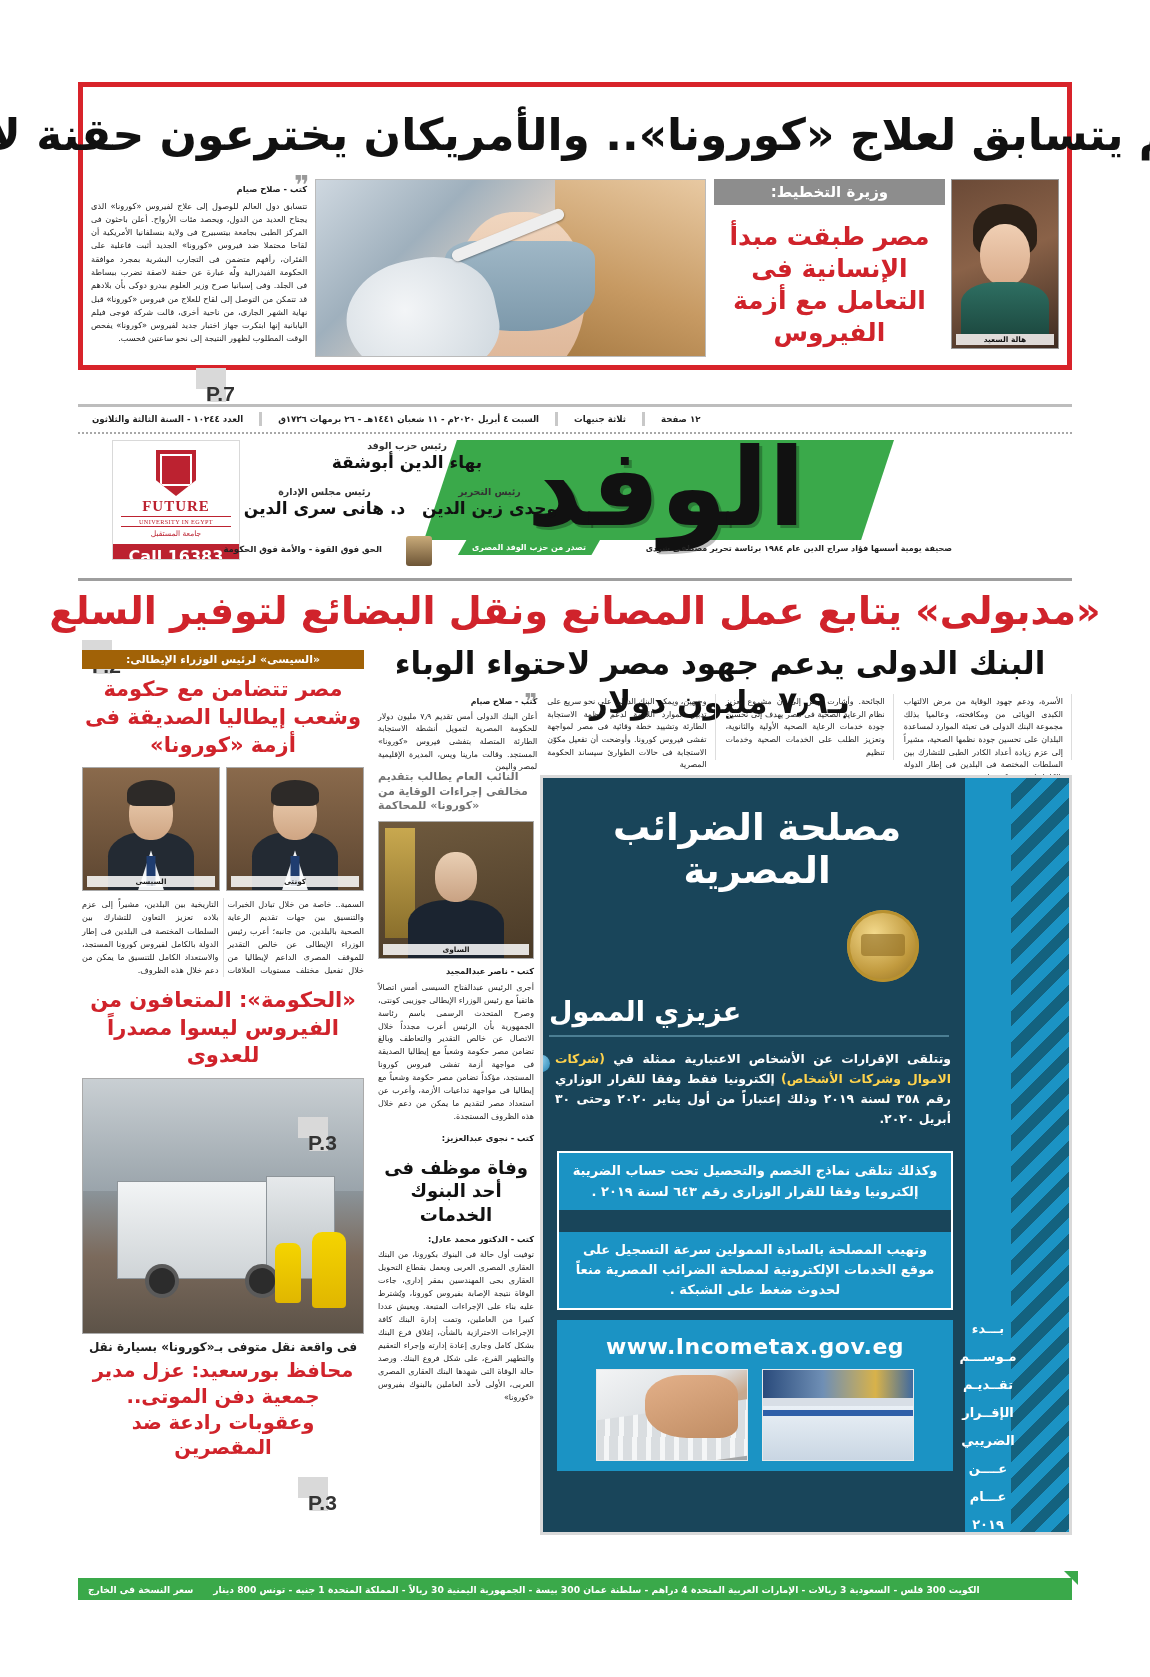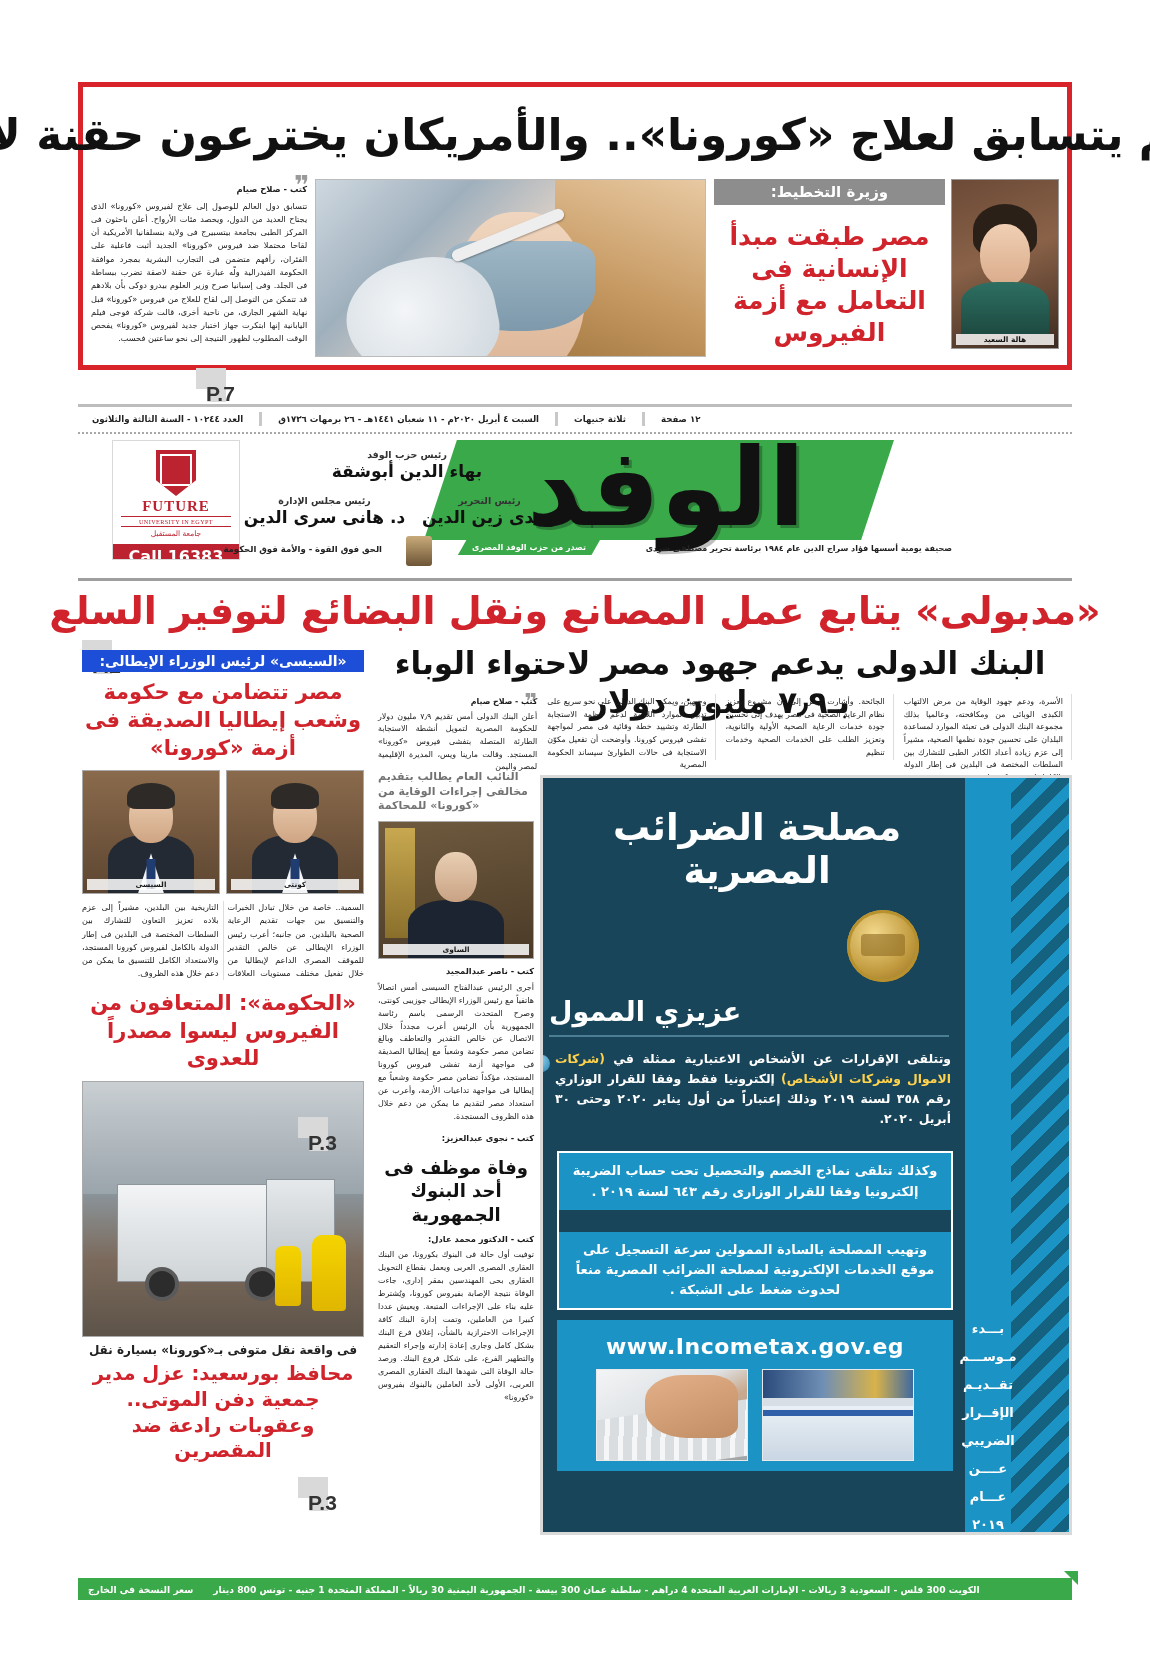--- a/index.html
+++ b/index.html
@@ -134,21 +134,21 @@
     clip-path:polygon(7% 0,100% 0,93% 100%,0 100%);
   }
   .wafd-logo{
     position:absolute;right:196px;top:-16px;width:420px;height:128px;
     display:flex;align-items:center;justify-content:center;
     font-size:108px;font-weight:bold;color:#111;
     text-shadow:3px 3px 0 rgba(0,0,0,.25);
     line-height:1;
   }
   .mast-credits{
-    position:absolute;right:500px;top:9px;width:330px;text-align:center;
+    position:absolute;right:500px;top:0;width:330px;text-align:center;
   }
   .cr-role{font-size:9.5px;font-weight:bold;color:#333;}
   .cr-name{font-size:17px;font-weight:bold;color:#111;margin-top:1px;}
   .cr-row{display:flex;flex-direction:row-reverse;justify-content:space-between;margin-top:14px;}
   .cr-row > div{flex:1;}
   .fue-box{
     position:absolute;right:832px;top:0;width:126px;height:118px;
     border:1px solid #d9d9d9;background:#fff;overflow:hidden;
   }
   .fue-shield{
@@ -191,22 +191,22 @@
     color:#d0232b;font-size:38px;font-weight:bold;white-space:nowrap;
   }
   .main-head-2{
     position:absolute;left:368px;top:644px;width:704px;height:80px;
     color:#111;font-size:31px;font-weight:bold;line-height:1.25;
     text-align:center;
   }
 
   
   .lbl-grey{
-    background:#1d4ed8;color:#fff;font-weight:bold;text-align:center;
-    font-size:14px;padding:3px 4px;
+    background:#a16207;color:#fff;font-weight:bold;text-align:center;
+    font-size:11px;padding:3px 4px;
   }
   .col-left{position:absolute;left:82px;top:650px;width:282px;}
   .lc-head{
     color:#d0232b;font-weight:bold;font-size:21px;line-height:1.34;
     text-align:center;margin-top:6px;
   }
   .two-photos{display:flex;gap:6px;margin-top:8px;}
   .pphoto{
     flex:1;height:122px;border:1px solid #aaa;position:relative;overflow:hidden;
     background:linear-gradient(170deg,#d8dde2,#aab6c0);
@@ -611,21 +611,21 @@
 
     <div class="mc-body">
       <span class="mc-byline">كتب - ناصر عبدالمجيد</span>
       <span>أجرى الرئيس عبدالفتاح السيسى أمس اتصالاً هاتفياً مع رئيس الوزراء الإيطالى جوزيبى كونتى، وصرح المتحدث الرسمى باسم رئاسة الجمهورية بأن الرئيس أعرب مجدداً خلال الاتصال عن خالص التقدير والتعاطف وبالغ تضامن مصر حكومة وشعباً مع إيطاليا الصديقة فى مواجهة أزمة تفشى فيروس كورونا المستجد، مؤكداً تضامن مصر حكومة وشعباً مع إيطاليا فى مواجهة تداعيات الأزمة، وأعرب عن استعداد مصر لتقديم ما يمكن من دعم خلال هذه الظروف المستجدة.</span>
     </div>
 
     <div class="mc-body" style="margin-top:8px;">
       <span class="mc-byline">كتب - نجوى عبدالعزيز:</span>
     </div>
 
-    <div class="mc-head2">وفاة موظف فى أحد البنوك الجمهورية</div>
+    <div class="mc-head2">وفاة موظف فى أحد البنوك الخدمات</div>
 
     <div class="mc-body">
       <span class="mc-byline">كتب - الدكتور محمد عادل:</span>
       <span>توفيت أول حالة فى البنوك بكورونا، من البنك العقارى المصرى العربى ويعمل بقطاع التحويل العقارى بحى المهندسين بمقر إدارى، جاءت الوفاة نتيجة الإصابة بفيروس كورونا، ويُشترط عليه بناء على الإجراءات المتبعة. ويعيش عددا كبيرا من العاملين، وتمت إدارة البنك كافة الإجراءات الاحترازية بالشأن، إغلاق فرع البنك بشكل كامل وجارى إعادة إدارته وإجراء التعقيم والتطهير الفرع، على شكل فروع البنك. ورصد حالة الوفاة التى شهدها البنك العقارى المصرى العربى، الأولى لأحد العاملين بالبنوك بفيروس «كورونا»</span>
     </div>
   </div>
 
   <div class="tax-ad ar">
     <div class="tax-stripes"></div>
 

